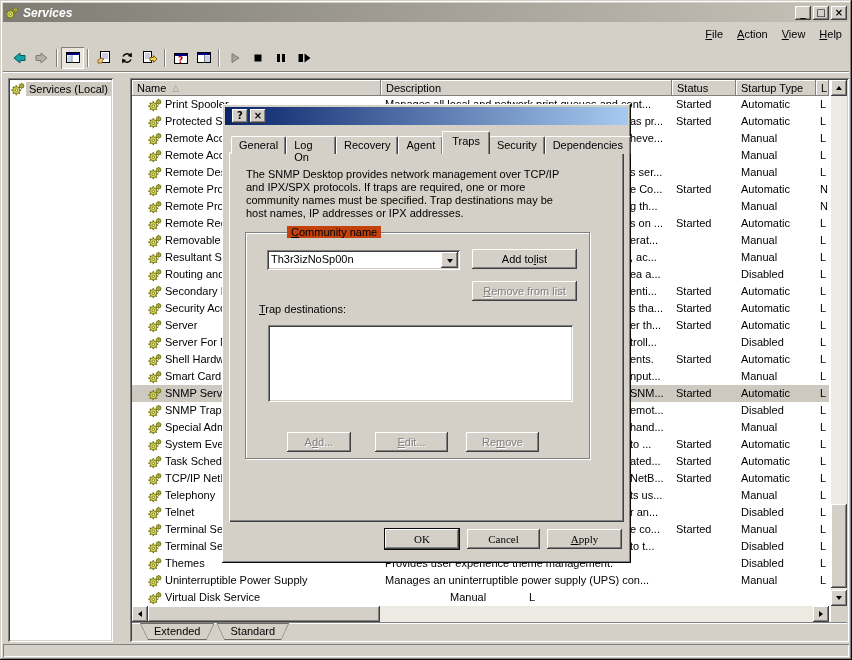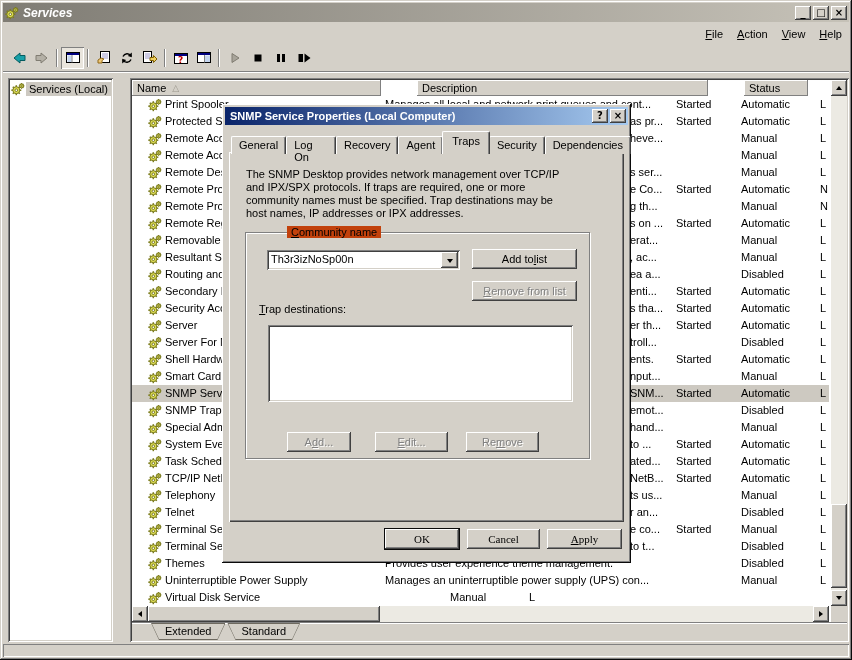--- a/index.html
+++ b/index.html
@@ -29,21 +29,21 @@
   .tool-btn { width:23px; height:22px; display:flex; align-items:center; justify-content:center; background:transparent; }
   .tool-btn.pressed { background:#e9e5dd; box-shadow: inset 1px 1px 0 #808080, inset -1px -1px 0 #fff; }
   .tool-sep { width:2px; height:18px; margin:0 3px; border-left:1px solid #808080; border-right:1px solid #fff; }
 
   
   .tree-pane { position:absolute; left:8px; top:78px; width:105px; height:564px; }
   .tree-item { position:absolute; left:3px; top:4px; display:flex; align-items:center; white-space:nowrap; }
   .tree-item .lbl { background:#cdc9c1; padding:1px 3px; }
   .list-pane { position:absolute; left:130px; top:78px; width:719px; height:564px; }
 
-  .list-header { position:absolute; left:2px; top:2px; height:16px; width:697px; display:flex; overflow:hidden;gap:36px; }
+  .list-header { position:absolute; left:2px; top:2px; height:16px; width:697px; display:flex; overflow:hidden; }
   .hcol { background:#d4d0c8; box-shadow: inset -1px -1px 0 #808080, inset 1px 1px 0 #fff;
           display:flex; align-items:center; padding:0 5px; white-space:nowrap; overflow:hidden; flex:none; }
   .hcol .sort { margin-left:6px; color:#9a968c; font-size:9px; line-height:9px; font-family:"DejaVu Sans",sans-serif; }
   .c0{width:249px}.c1{width:291px}.c2{width:64px}.c3{width:80px}.c4{width:13px}
 
   .rows { position:absolute; left:2px; top:18px; width:697px; height:510px; background:#fff; overflow:hidden; }
   .row { display:flex; height:17px; align-items:center; }
   .row.selected { background:#cdc9c1; }
   .cell { flex:none; white-space:nowrap; overflow:hidden; height:17px; line-height:17px; }
   .cell.name { width:249px; display:flex; align-items:center; padding-left:16px; }
@@ -61,21 +61,21 @@
   .sbtn { position:absolute; width:16px; height:16px; }
   .thumb-v { position:absolute; left:0; width:16px; }
   .thumb-h { position:absolute; top:0; height:16px; }
   .arr { width:0; height:0; border:3px solid transparent; }
   .arr.up { border-bottom:4px solid #000; margin-top:-3px; }
   .arr.down { border-top:4px solid #000; margin-bottom:-3px; }
   .arr.left { border-right:4px solid #000; margin-left:-3px; }
   .arr.right { border-left:4px solid #000; margin-right:-3px; }
 
   
-  .btabs { position:absolute; left:2px; right:2px; top:544px; height:18px; background:#d4d0c8; display:flex; padding-left:19px;
+  .btabs { position:absolute; left:2px; right:2px; top:544px; height:18px; background:#d4d0c8; display:flex; padding-left:8px;
            border-top:1px solid #808080; box-shadow: inset 0 1px 0 #fff; }
   .btab { position:relative; height:17px; margin-right:2px; }
   .btab .shape { position:absolute; inset:0; background:#6e6a60; clip-path:polygon(0 0,100% 0,calc(100% - 8px) 100%,8px 100%); }
   .btab .face  { position:absolute; inset:1px 1px 1px 1px; background:#d4d0c8; clip-path:polygon(0 0,100% 0,calc(100% - 7px) 100%,7px 100%); }
   .btab .lbl { position:relative; z-index:2; padding:2px 14px 0 14px; display:block; }
 
   .statusbar { position:absolute; left:3px; right:3px; top:644px; height:13px; background:#d4d0c8;
                box-shadow: inset 1px 1px 0 #808080, inset -1px -1px 0 #fff; }
 
   
@@ -1214,21 +1214,20 @@
         </div>
       </div>
   </div>
 
   <div class="statusbar">
     <span></span>
   </div>
 
   <div class="dialog">
     <div class="dtitle">
-      <span class="ttext">SNMP Service Properties (Local Computer)</span>
       <span id="dlg-controls" style="display:flex">
           <div class="winbtn btn">
             <span>?</span>
           </div>
           <div class="winbtn btn">
             <span>×</span>
           </div>
         </span>
     </div>
     <div class="dtabs" id="dtabs">

